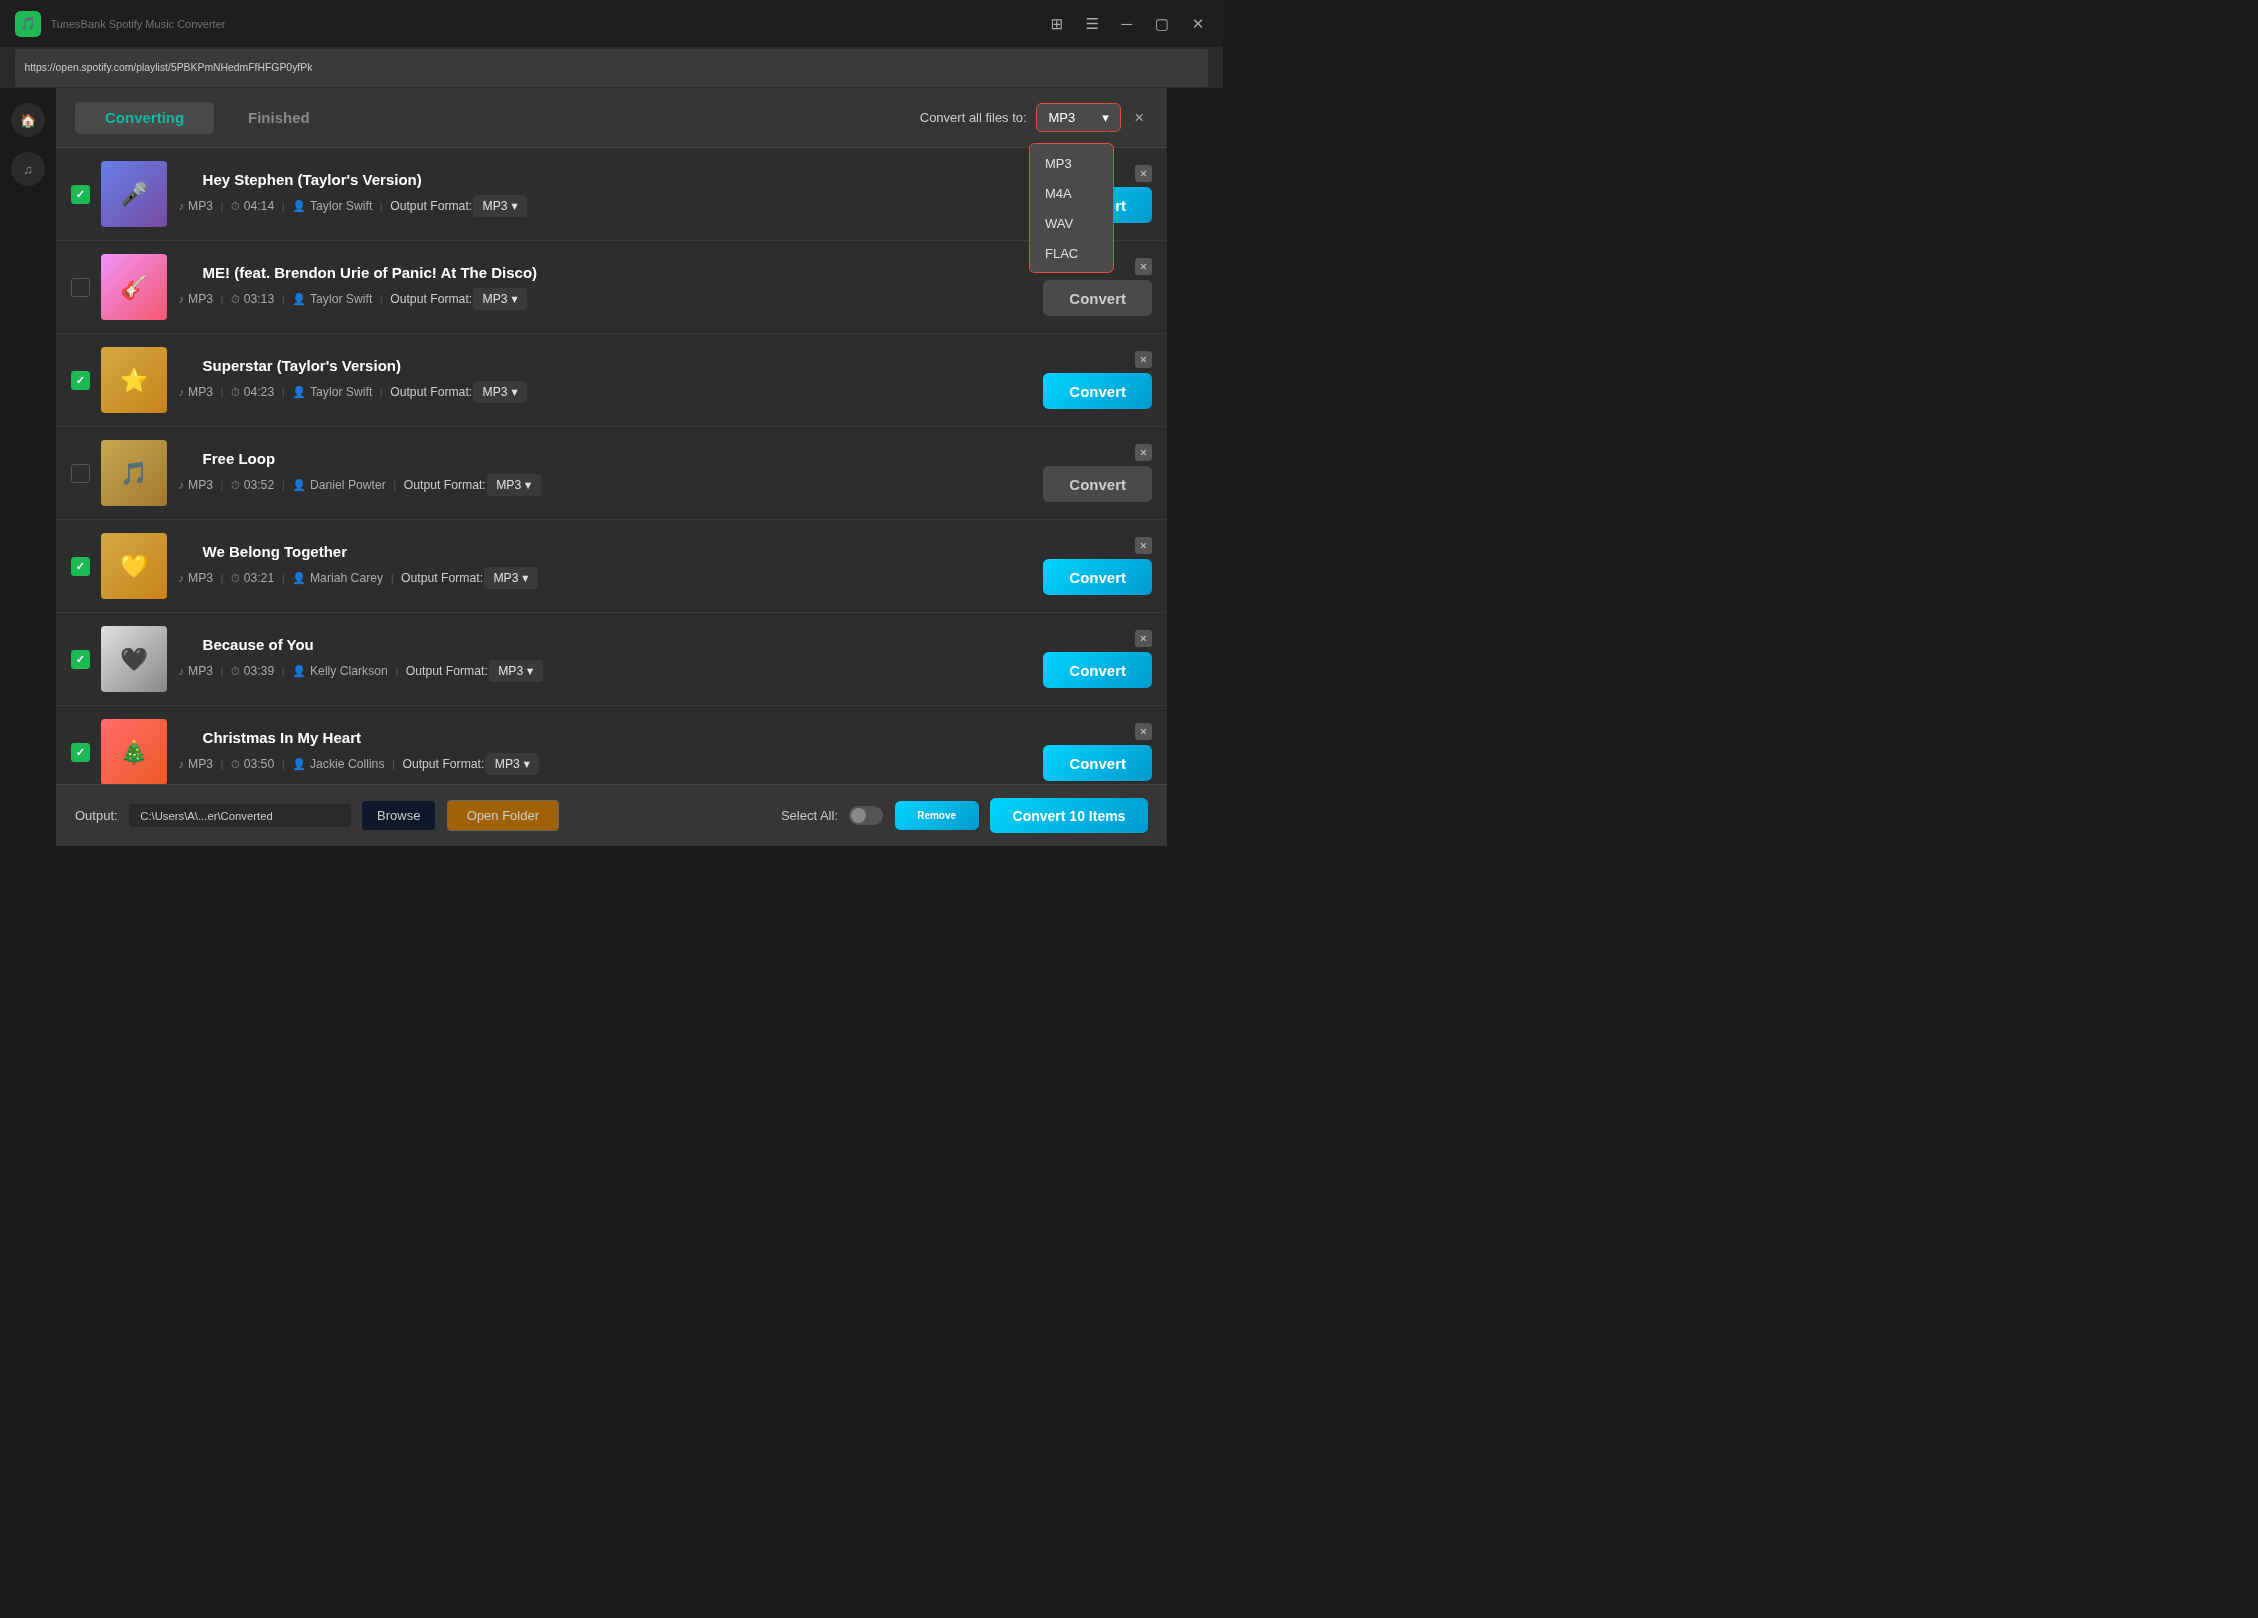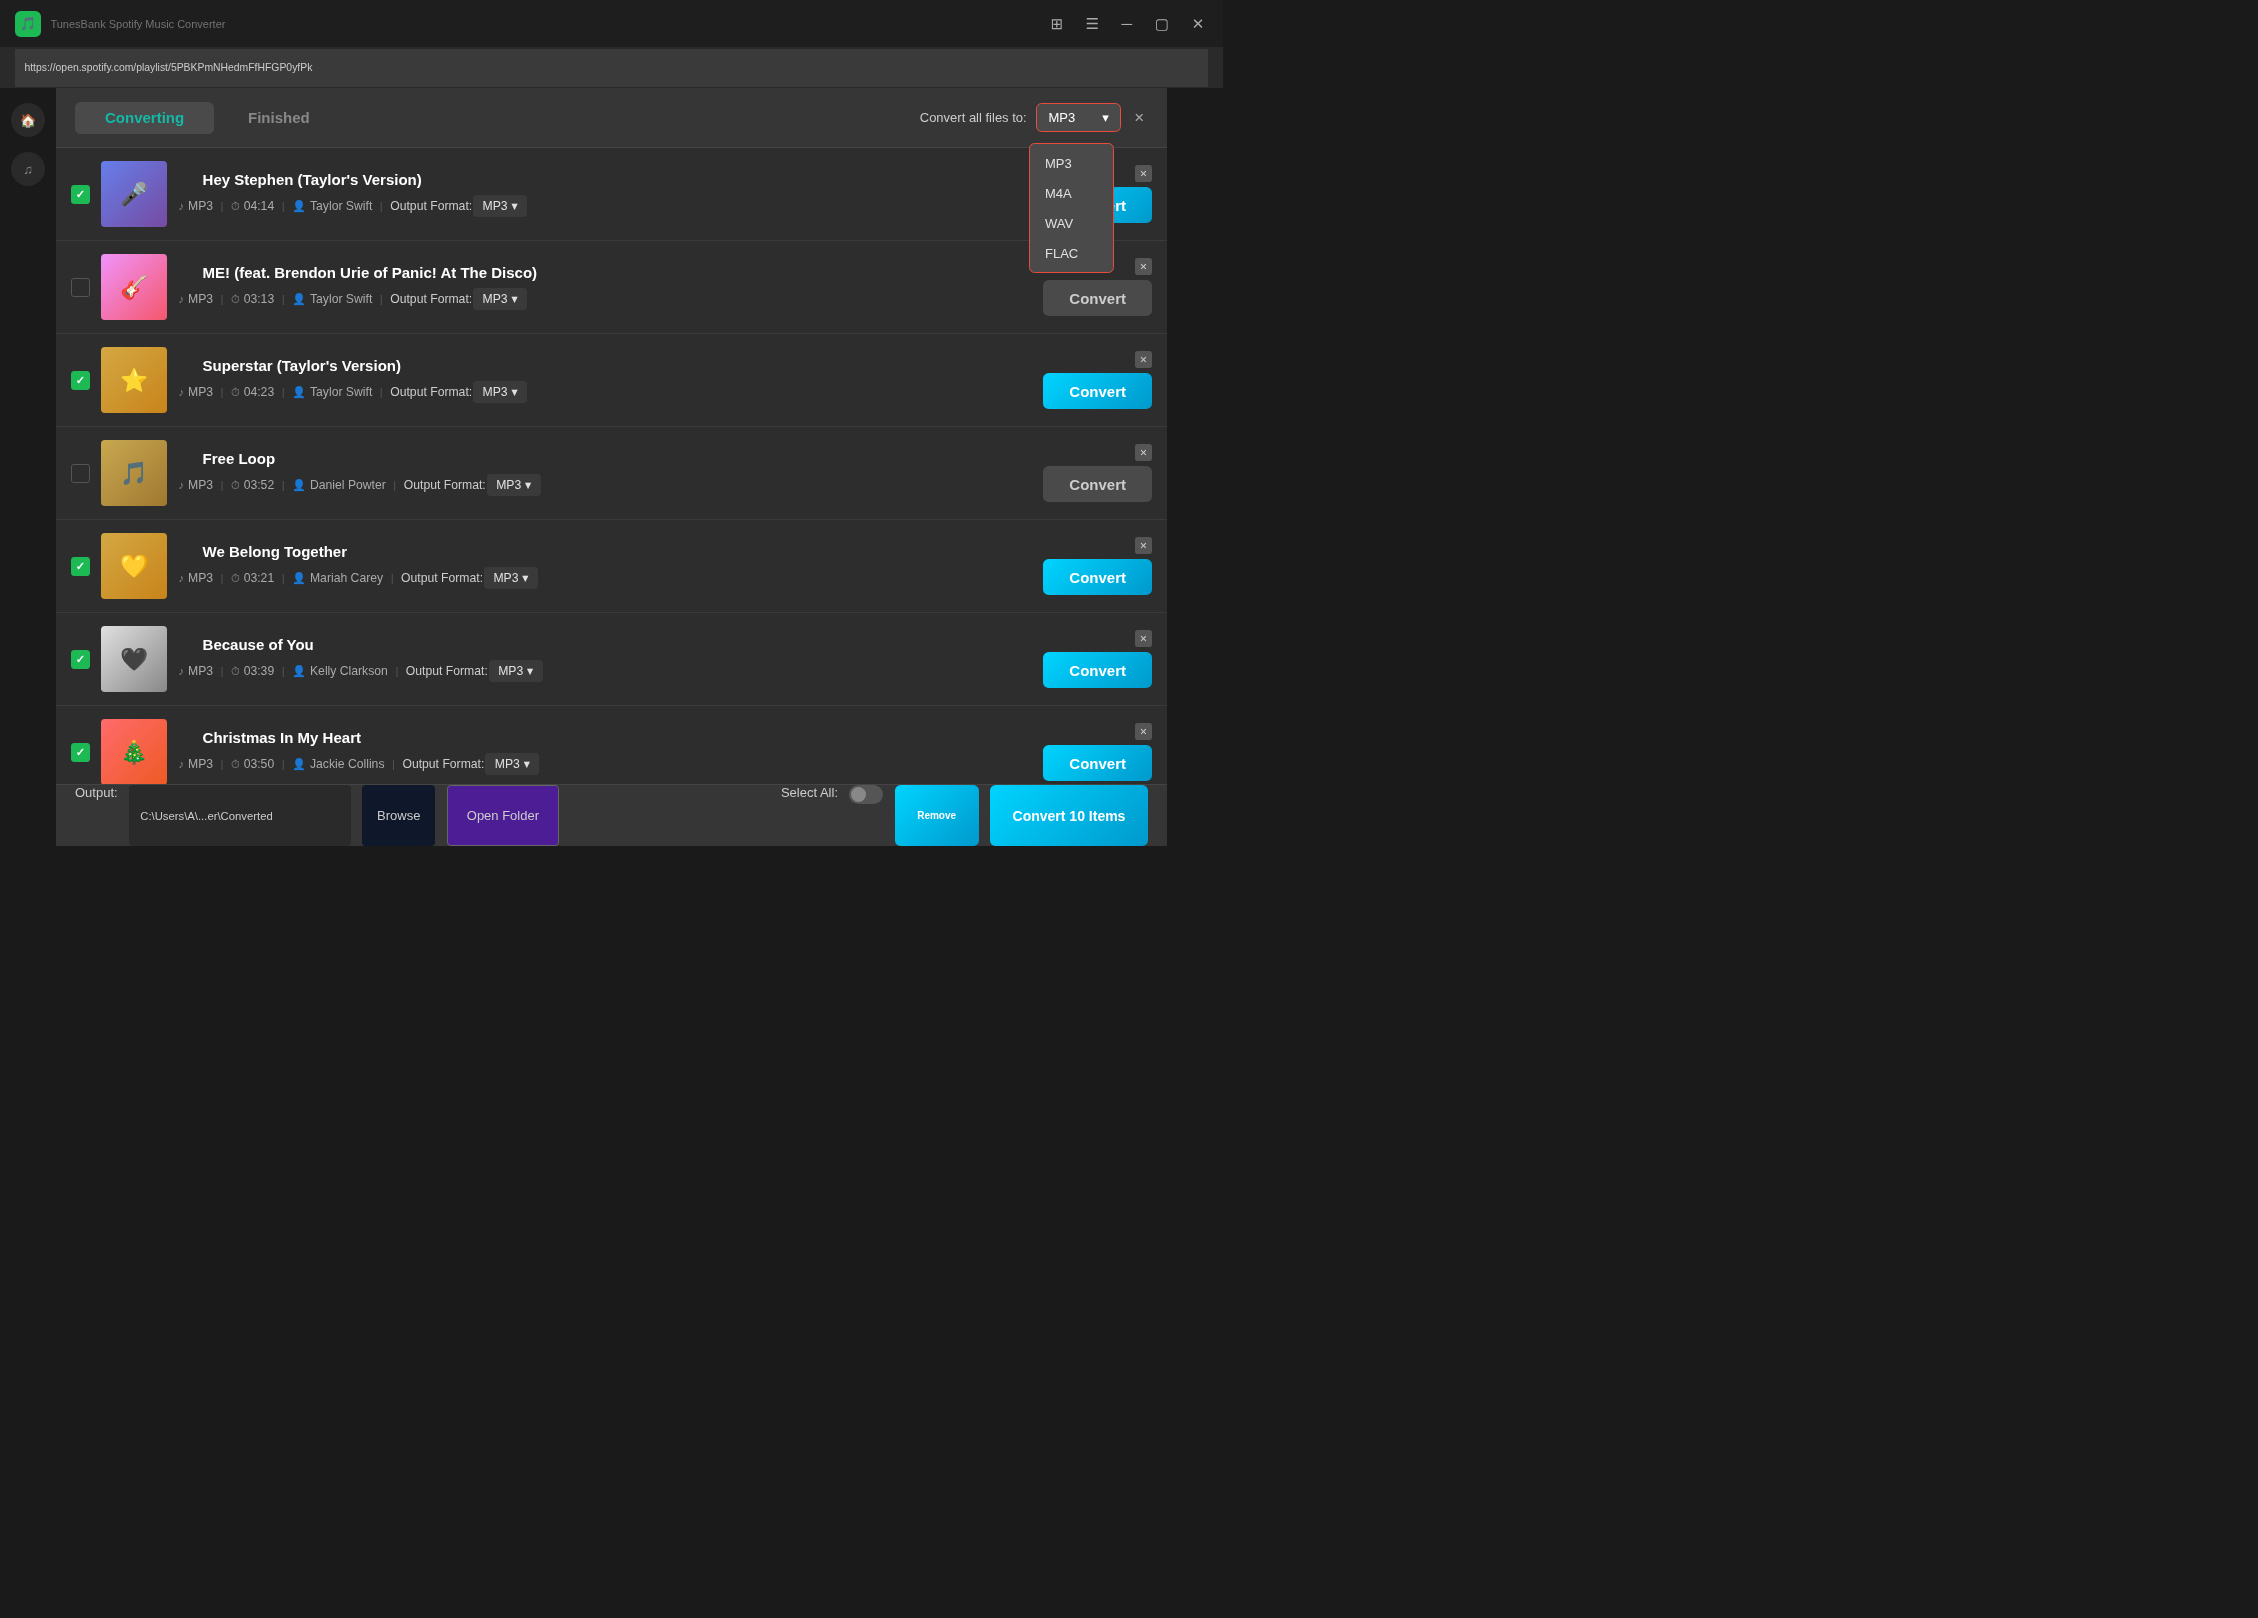--- a/index.html
+++ b/index.html
@@ -351,20 +351,21 @@
     .convert-btn.inactive {
       background: #4a4a4a;
       color: #ccc;
     }
 
     
     .bottom-bar {
       background: #363636;
       height: 62px;
       display: flex;
+      align-items: center;
       padding: 0 19px;
       gap: 11.3px;
       border-top: 0.9px solid #444;
     }
     .output-label {
       font-size: 13px;
       color: #ccc;
       flex-shrink: 0;
     }
     .output-path {
@@ -380,21 +381,21 @@
     .browse-btn {
       background: #0f172a;
       border: none;
       border-radius: 3.8px;
       padding: 6.6px 15px;
       color: #ccc;
       font-size: 13px;
       cursor: pointer;
     }
     .open-folder-btn {
-      background: #4c1d95;
+      background: #a16207;
       border: 0.9px solid #666;
       border-radius: 3.8px;
       padding: 6.6px 19px;
       color: #ccc;
       font-size: 13px;
       cursor: pointer;
     }
     .spacer { flex: 1; }
     .select-all-label {
       font-size: 13px;

